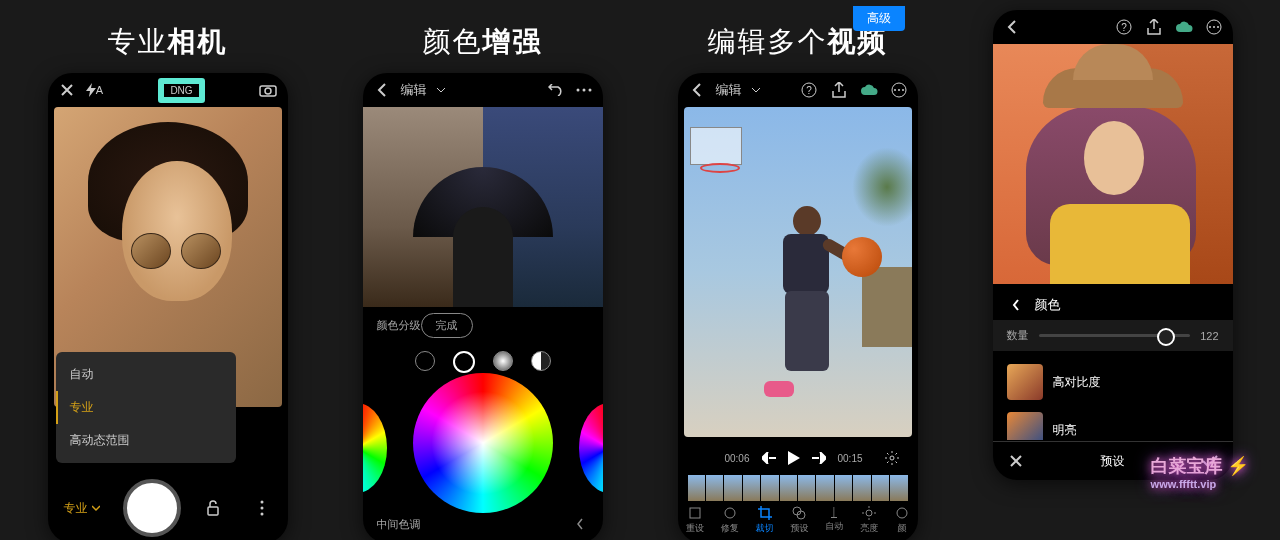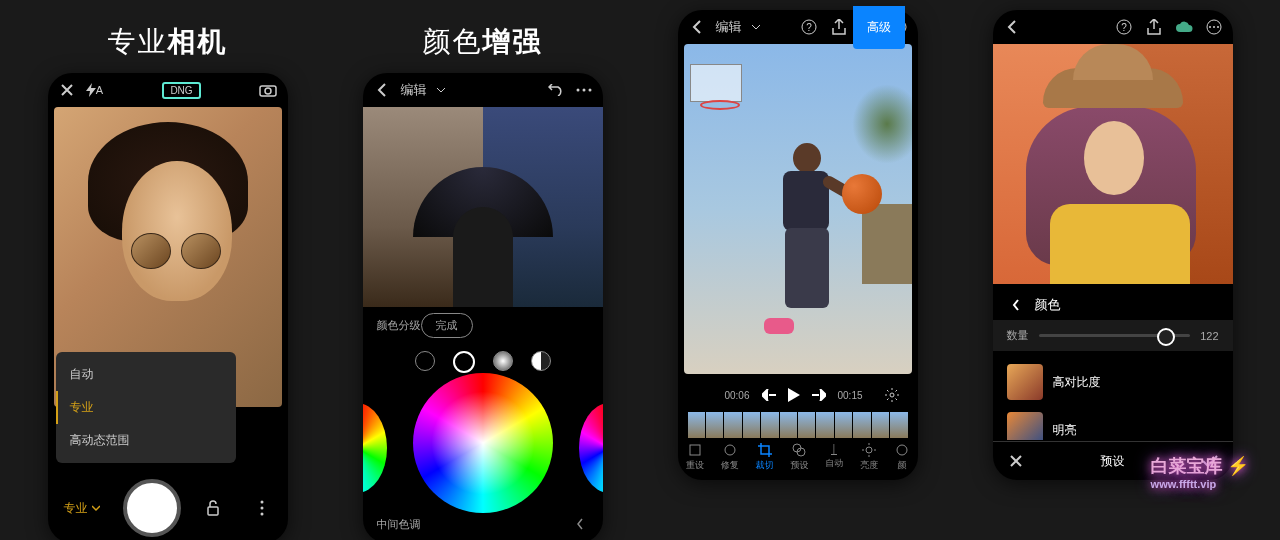--- a/index.html
+++ b/index.html
@@ -46,21 +46,21 @@
     align-items: center;
     justify-content: space-between;
     padding: 0 10px;
     font-size: 11px;
     color: #ccc;
   }
   .topbar .left, .topbar .right { display:flex; align-items:center; gap:10px; }
   .icon-btn { width:18px; height:18px; display:inline-flex; align-items:center; justify-content:center; cursor:pointer; }
   svg { display:block; }
   .dng-badge {
-    border:2px solid #5eead4; border-radius:3px; padding:1px 6px; font-size:10px; color:#ccc;
+    border:6px solid #5eead4; border-radius:3px; padding:1px 6px; font-size:10px; color:#ccc;
   }
   
   .photo-area1 {
     position:absolute; top:34px; left:6px; right:6px; height:300px;
     background: linear-gradient(135deg, #d4a574 0%, #b8845a 40%, #8b6844 100%);
     border-radius:4px;
     overflow:hidden;
   }
   .face {
     position:absolute; left:30%; top:18%; width:110px; height:140px;
@@ -139,21 +139,21 @@
   .side-wheel.l { left:-36px; }
   .side-wheel.r { right:-36px; }
   .bottom-label {
     position:absolute; bottom:10px; left:14px; right:14px;
     display:flex; justify-content:space-between; align-items:center;
     font-size:11px; color:#aaa;
   }
   
   .badge-premium {
     position:absolute; top:-4px; right:40px; background:#0a84ff; color:#fff;
-    font-size:12px; padding:13px 14px; border-radius:0 0 4px 4px; z-index:10;
+    font-size:12px; padding:4px 14px; border-radius:0 0 4px 4px; z-index:10;
   }
   .photo-area3 {
     position:absolute; top:34px; left:6px; right:6px; height:330px;
     background: linear-gradient(180deg, #8bb8e8 0%, #a8c8e0 50%, #d8d0c0 100%);
     border-radius:4px; overflow:hidden;
   }
   .hoop { position:absolute; left:6px; top:20px; width:60px; height:80px; }
   .backboard { position:absolute; top:0; left:0; width:50px; height:36px; background:rgba(255,255,255,0.6); border:1px solid #888;}
   .rim { position:absolute; top:36px; left:10px; width:36px; height:6px; border:2px solid #d44; border-radius:50%;}
   .player {
@@ -363,20 +363,23 @@
           <svg width="8" height="12" viewBox="0 0 8 12">
               <path d="M6 1 L2 6 L6 11" stroke="#888" stroke-width="1.5" fill="none"></path>
             </svg>
         </span>
       </div>
     </div>
   </div>
 
   <div class="panel">
     <div class="badge-premium">高级</div>
+    <div class="panel-title">
+      <span>编辑多个</span><b>视频</b>
+    </div>
     <div class="phone">
       <div class="topbar">
         <div class="left">
           <span class="icon-btn">
             <svg width="10" height="14" viewBox="0 0 10 14">
                 <path d="M8 1 L2 7 L8 13" stroke="#ccc" stroke-width="2" fill="none"></path>
               </svg>
           </span>
           <span style="font-size:13px;">编辑</span>
           <svg width="8" height="8" viewBox="0 0 8 8">

